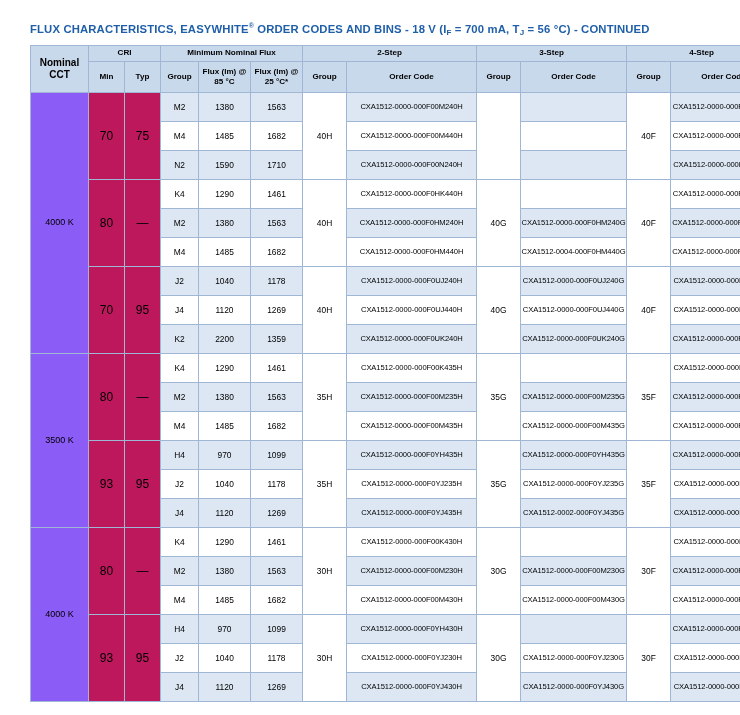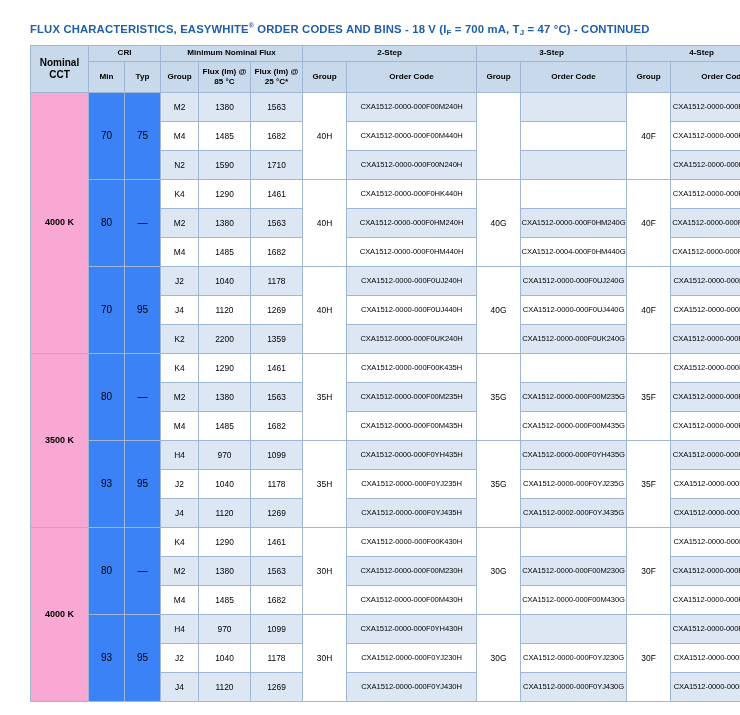--- a/index.html
+++ b/index.html
@@ -58,28 +58,28 @@
     font-size: 8.1px;
     height: 15px;
   }
   thead th.tall {
     height: 30px;
   }
   thead th.nominal {
     font-size: 10px;
   }
   td.cct {
-    background: #f9a8d4;
-    font-weight: bold;
+    background: #8b5cf6;
+    font-weight: normal;
     font-size: 9px;
   }
   td.cri {
-    background: #3b82f6;
+    background: #be185d;
     font-weight: normal;
-    font-size: 10px;
+    font-size: 12px;
   }
   td.shade {
     background: #dce7f3;
   }
   td.white {
     background: #ffffff;
   }
   td.group {
     font-size: 8.4px;
   }
@@ -95,21 +95,21 @@
   .band-sep-top td, .band-sep-top th {
     border-top: 1.6px solid #7f9ec4;
   }
 </style>
 </head>
 <body>
 
 <div class="page">
 
   <div class="doc-title">
-    <span>FLUX CHARACTERISTICS, EASYWHITE</span><sup>®</sup><span> ORDER CODES AND BINS - 18 V (I</span><sub>F</sub><span> = 700 mA, T</span><sub>J</sub><span> = 47 °C) - CONTINUED</span>
+    <span>FLUX CHARACTERISTICS, EASYWHITE</span><sup>®</sup><span> ORDER CODES AND BINS - 18 V (I</span><sub>F</sub><span> = 700 mA, T</span><sub>J</sub><span> = 56 °C) - CONTINUED</span>
   </div>
 
   <table class="flux">
     <colgroup>
       <col style="width:58px">
       <col style="width:36px">
       <col style="width:36px">
       <col style="width:38px">
       <col style="width:52px">
       <col style="width:52px">

